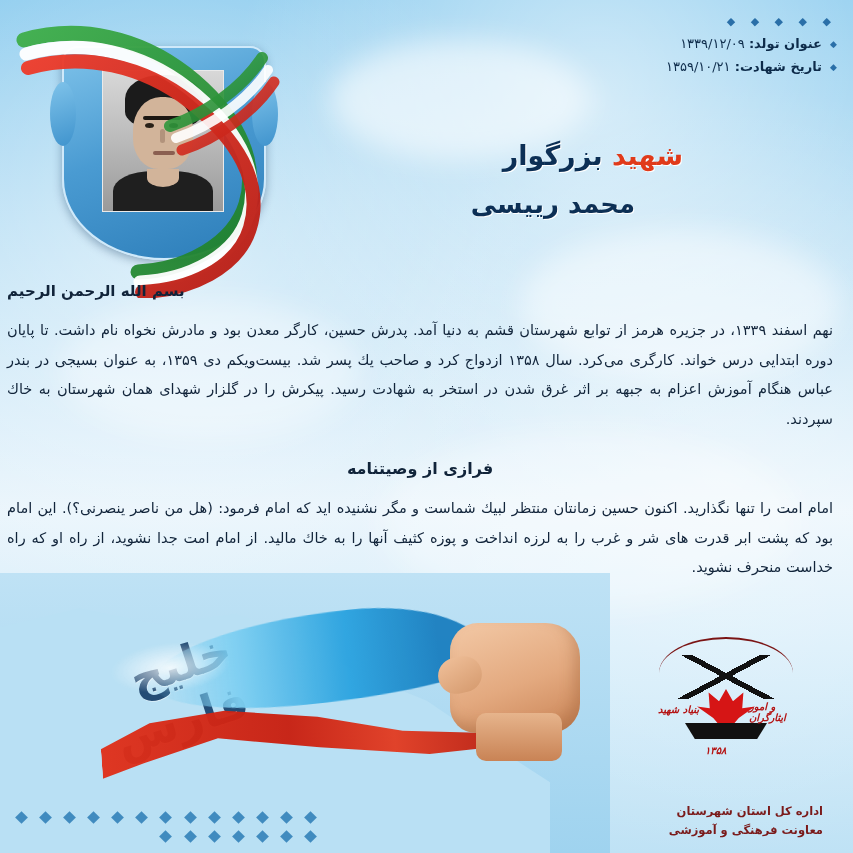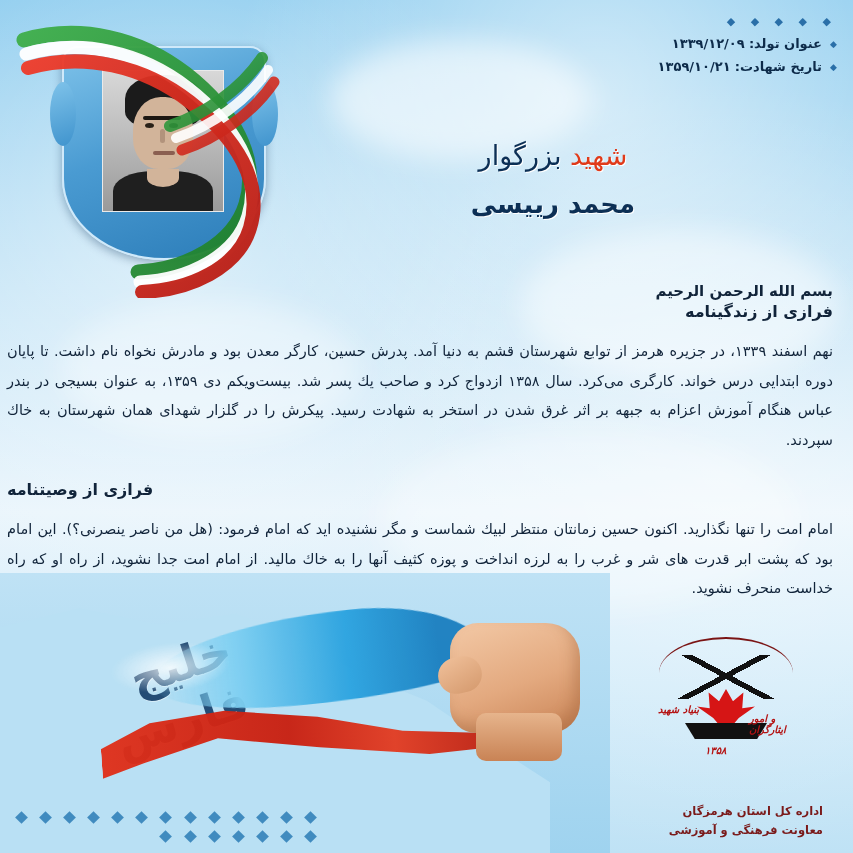--- a/index.html
+++ b/index.html
@@ -26,21 +26,21 @@
 
   
   .info{
     position:absolute;right:16px;top:12px;text-align:right;
     color:#0d2b4a;font-size:13px;line-height:1.75;direction:rtl;
   }
   .info .diamonds{color:#2a6fa8;letter-spacing:6px;font-size:11px;margin-bottom:2px;}
   .info .row{white-space:nowrap;}
   .info .row .bullet{color:#2a6fa8;font-size:9px;margin-left:4px;vertical-align:middle;}
   .info .lbl{font-weight:bold;}
-  .info .val{font-weight:bold;}
+  .info .val{font-weight:normal;}
 
   
   .shield-wrap{position:absolute;left:10px;top:18px;width:300px;height:280px;}
   .shield{
     position:absolute;left:52px;top:28px;width:200px;height:210px;
     background:linear-gradient(160deg,#7fc3ea 0%,#4a9bd2 45%,#2b7cb8 100%);
     border:2px solid #cfe9fa;
     border-radius:16px 16px 50% 50%/16px 16px 38% 38%;
     box-shadow:0 3px 10px rgba(0,40,80,.35);
   }
@@ -65,33 +65,33 @@
   .photo .nose{position:absolute;left:57px;top:58px;width:5px;height:14px;background:#b2937c;border-radius:3px;}
   .photo .mouth{position:absolute;left:50px;top:80px;width:22px;height:4px;background:#8a5f51;border-radius:3px;}
   .photo .body{position:absolute;left:10px;top:100px;width:100px;height:50px;background:#1f1f1f;border-radius:40% 40% 0 0;}
   .photo .collar{position:absolute;left:44px;top:98px;width:32px;height:18px;background:#d2b49a;border-radius:0 0 50% 50%;}
 
   
   .ribbon{position:absolute;inset:0;pointer-events:none;}
 
   
   .title-block{position:absolute;right:170px;top:140px;text-align:center;width:260px;direction:rtl;}
-  .t-shahid{font-size:27px;font-weight:normal;color:#e03a1a;text-shadow:1px 1px 0 #fff;}
+  .t-shahid{font-size:27px;font-weight:bold;color:#e03a1a;text-shadow:1px 1px 0 #fff;text-align:right;}
   .t-shahid .blue{color:#0c2f55;}
   .t-name{font-size:26px;font-weight:bold;color:#0c2f55;margin-top:18px;text-shadow:1px 1px 0 #fff;}
 
   
   .content{
     position:absolute;right:20px;top:282px;width:826px;direction:rtl;text-align:justify;
     color:#11243a;
   }
-  .bism{font-size:15px;font-weight:bold;margin:0 0 2px 0;text-align:right;}
+  .bism{font-size:15px;font-weight:bold;margin:0 0 2px 0;text-align:left;}
   .sec-head{font-size:16px;font-weight:bold;margin:2px 0 16px 0;text-align:right;}
   .para{font-size:14.5px;line-height:2.05;margin:16px 0 22px 0;text-align:justify;}
-  .sec-head2{font-size:16px;font-weight:bold;margin:24px 0 16px 0;text-align:left;}
+  .sec-head2{font-size:16px;font-weight:bold;margin:24px 0 16px 0;text-align:center;}
 
   
   .map{
     position:absolute;left:-10px;bottom:0;width:620px;height:280px;
     background:linear-gradient(180deg,#bfe2f5 0%,#9fd3ef 100%);
   }
   .landmass{
     position:absolute;left:0;bottom:0;width:560px;height:270px;
     background:#b9e0f4;
     clip-path:polygon(0% 18%, 16% 10%, 30% 16%, 44% 12%, 56% 22%, 66% 34%, 78% 44%, 88% 58%, 100% 74%, 100% 100%, 0% 100%);
@@ -165,21 +165,21 @@
   .logo .tulip{
     position:absolute;left:46px;top:48px;width:58px;height:44px;
     background:#d61515;
     clip-path:polygon(50% 0%, 62% 28%, 80% 8%, 78% 44%, 100% 40%, 72% 66%, 50% 100%, 28% 66%, 0% 40%, 22% 44%, 20% 8%, 38% 28%);
   }
   .logo .book{
     position:absolute;left:34px;top:82px;width:82px;height:16px;
     background:#111;clip-path:polygon(0% 0%, 100% 0%, 88% 100%, 12% 100%);
   }
   .logo .txt-l{position:absolute;left:2px;top:62px;color:#b41313;font-size:10px;font-weight:bold;line-height:1.35;text-align:right;width:46px;}
-  .logo .txt-r{position:absolute;right:-8px;top:72px;color:#b41313;font-size:10px;font-weight:bold;width:60px;text-align:left;}
+  .logo .txt-r{position:absolute;right:-8px;top:60px;color:#b41313;font-size:10px;font-weight:bold;width:60px;text-align:left;}
   .logo .year{position:absolute;left:54px;top:104px;color:#b41313;font-size:10px;font-weight:bold;}
 
   .footer{
     position:absolute;right:30px;bottom:12px;text-align:right;direction:rtl;
     color:#7a1a1a;font-size:11.5px;line-height:1.7;font-weight:bold;
   }
 </style>
 </head>
 <body>
 
@@ -241,21 +241,20 @@
   <div class="title-block">
     <div class="t-shahid">
       <span>شهید</span>
       <span class="blue">بزرگوار</span>
     </div>
     <div class="t-name">محمد رییسی</div>
   </div>
 
   <div class="content">
     <div class="bism">بسم الله الرحمن الرحیم</div>
-    <div class="sec-head">فرازی از زندگینامه</div>
     <p class="para">نهم اسفند ۱۳۳۹، در جزیره هرمز از توابع شهرستان قشم به دنیا آمد. پدرش حسین، کارگر معدن بود و مادرش نخواه نام داشت. تا پایان دوره ابتدایی درس خواند. کارگری می‌کرد. سال ۱۳۵۸ ازدواج کرد و صاحب یك پسر شد. بیست‌ویكم دی ۱۳۵۹، به عنوان بسیجی در بندر عباس هنگام آموزش اعزام به جبهه بر اثر غرق شدن در استخر به شهادت رسید. پیكرش را در گلزار شهدای همان شهرستان به خاك سپردند.</p>
     <div class="sec-head2">فرازی از وصیتنامه</div>
     <p class="para">امام امت را تنها نگذارید. اكنون حسین زمانتان منتظر لبیك شماست و مگر نشنیده اید كه امام فرمود: (هل من ناصر ینصرنی؟). این امام بود كه پشت ابر قدرت های شر و غرب را به لرزه انداخت و پوزه كثیف آنها را به خاك مالید. از امام امت جدا نشوید، از راه او كه راه خداست منحرف نشوید.</p>
   </div>
 
   <div class="map">
     <div class="landmass"></div>
     <div class="map-label">
       <span class="fa">خلیج فارس</span>
     </div>
@@ -296,17 +295,17 @@
     <div class="arc"></div>
     <div class="bird"></div>
     <div class="tulip"></div>
     <div class="book"></div>
     <div class="txt-l">بنیاد شهید</div>
     <div class="txt-r">و امور ایثارگران</div>
     <div class="year">۱۳۵۸</div>
   </div>
 
   <div class="footer">
-    <div>اداره کل استان هرمزگان</div>
+    <div>اداره کل استان شهرستان</div>
     <div>معاونت فرهنگی و آموزشی</div>
   </div>
 
 </div>
 
 </body></html>

